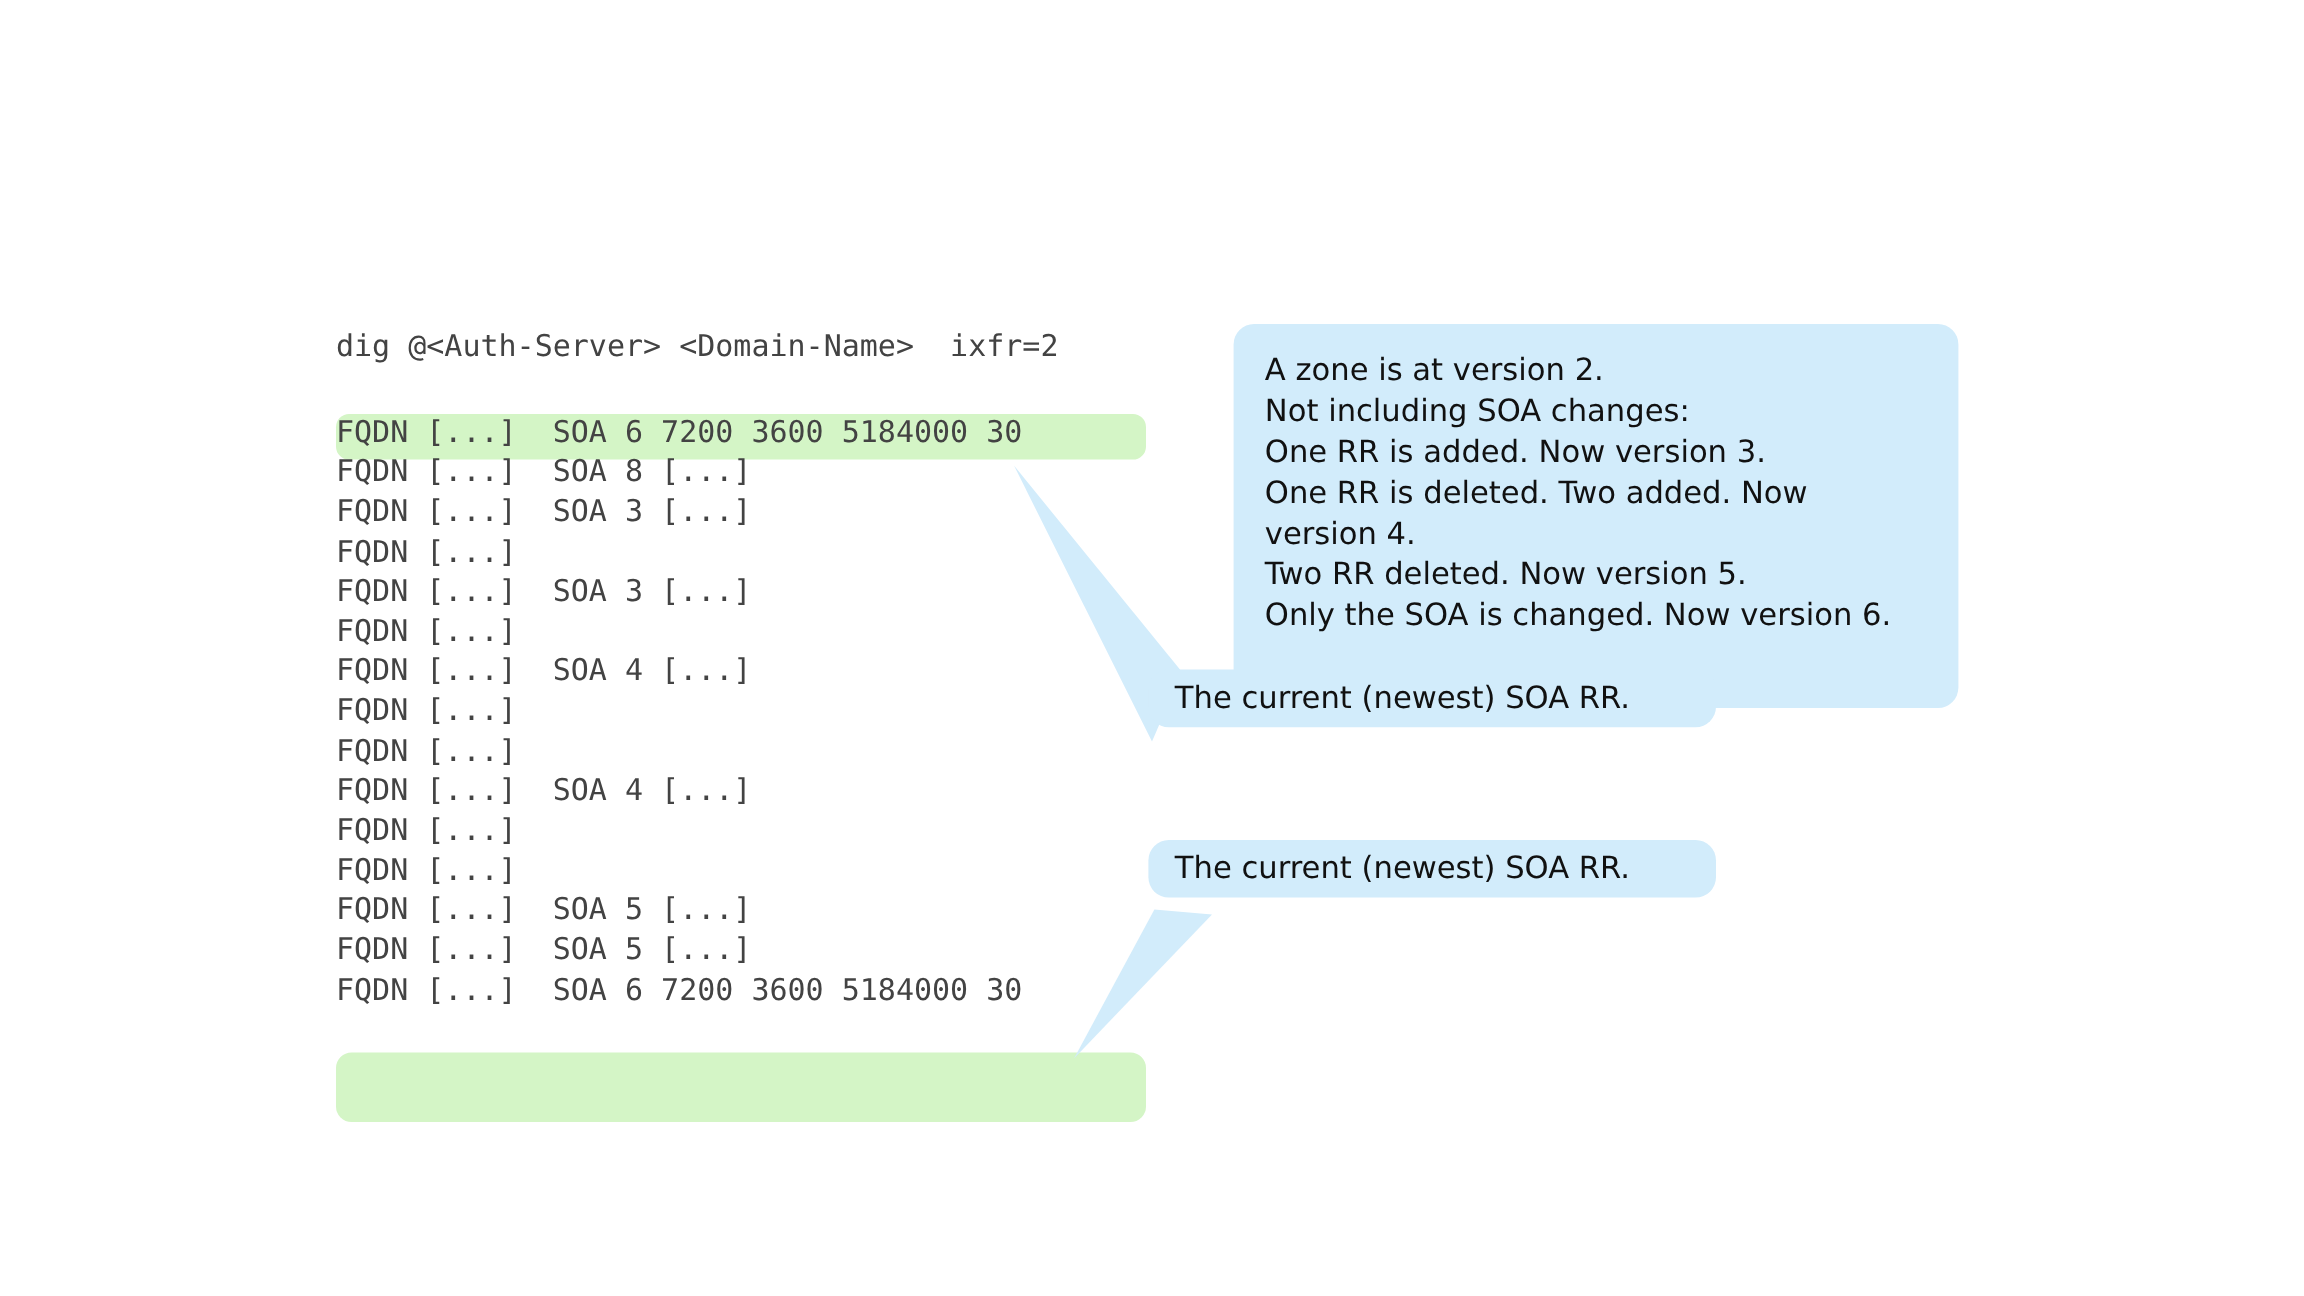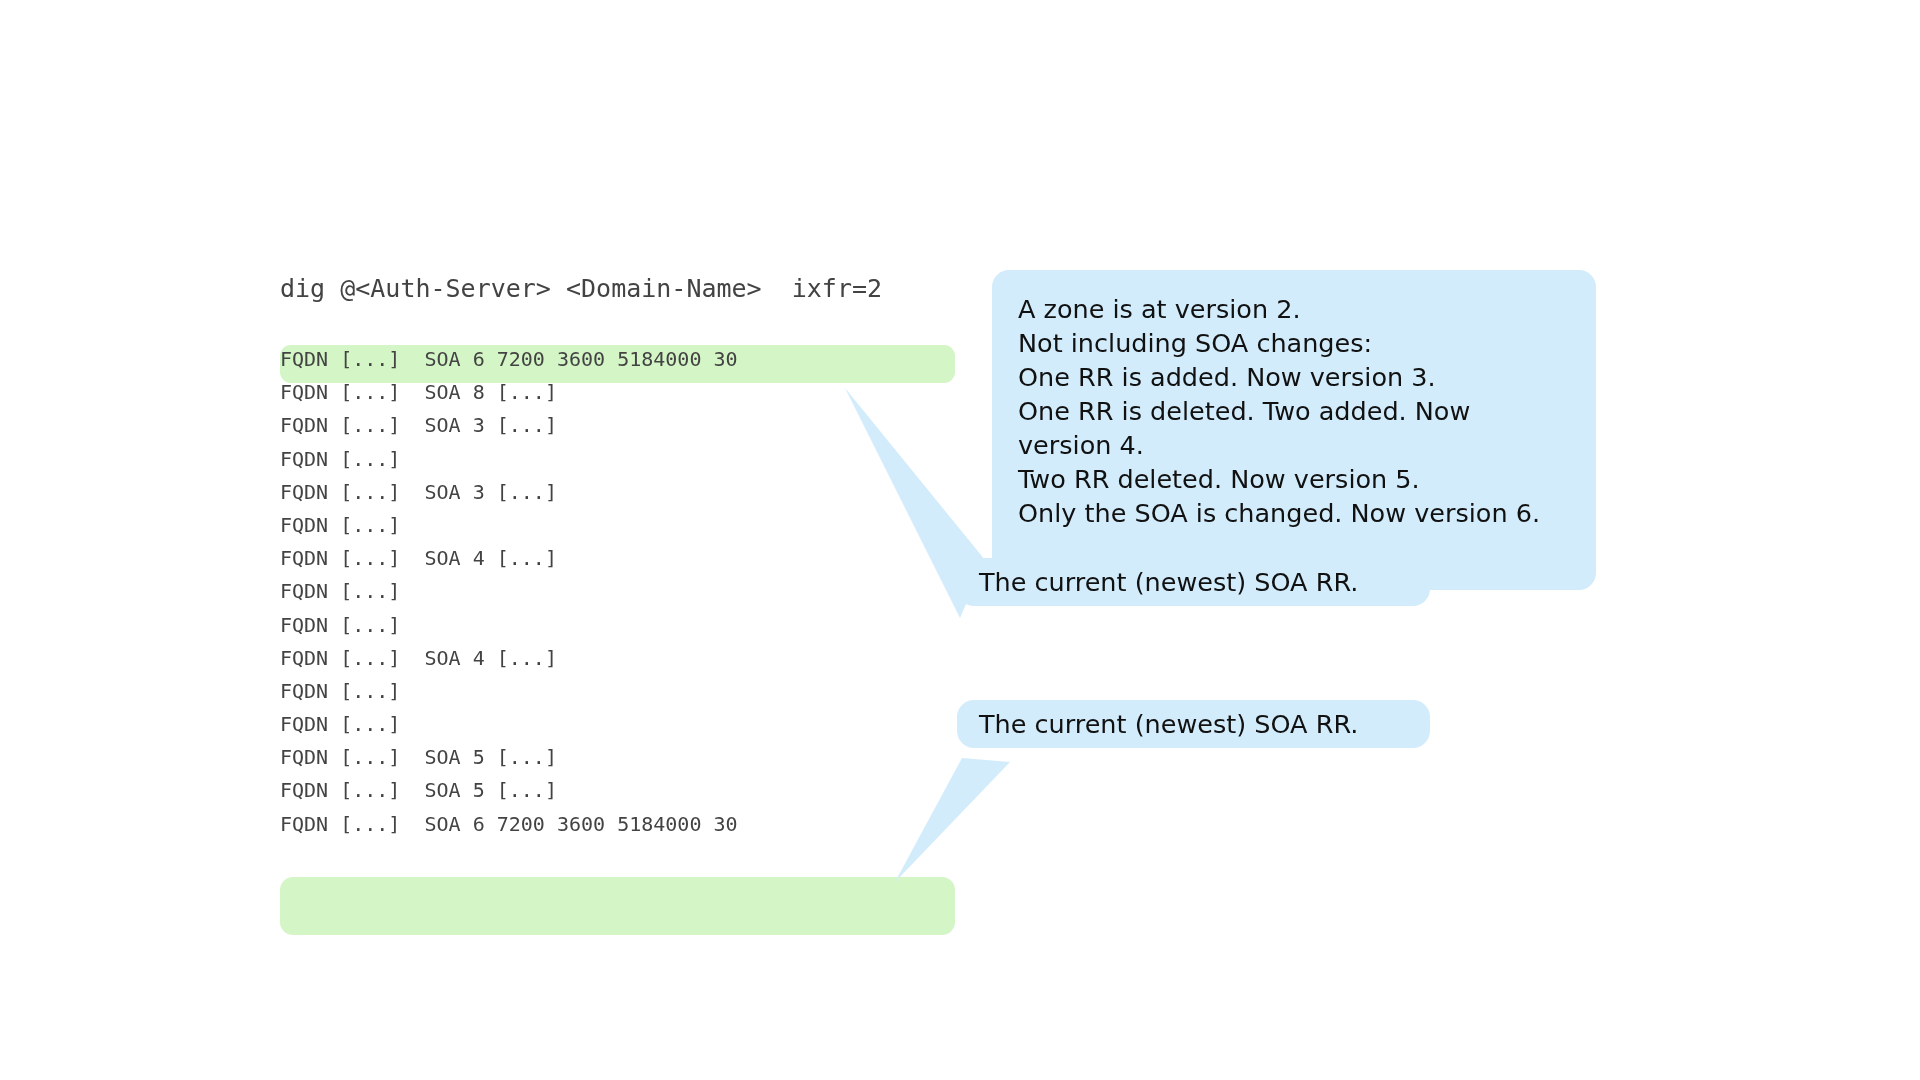--- a/index.html
+++ b/index.html
@@ -41,21 +41,21 @@
     letter-spacing: 0px;
   }
 
   .code-lines {
     position: relative;
     margin-top: 37px;
   }
 
   .code-line {
     font-family: "DejaVu Sans Mono", "Liberation Mono", monospace;
-    font-size: 20px;
+    font-size: 25px;
     line-height: 33.2px;
     height: 33.2px;
     color: #434343;
     white-space: pre;
     position: relative;
     z-index: 2;
   }
 
   
   .hl-band {
@@ -78,21 +78,21 @@
     box-sizing: border-box;
     z-index: 4;
   }
   .callout .c-text {
     font-family: "DejaVu Sans", "Liberation Sans", sans-serif;
     color: #111111;
     white-space: pre-line;
   }
 
   #callout-main {
-    left: 992px;
+    left: 1028px;
     top: 270px;
     width: 604px;
     height: 320px;
     padding: 22px 26px 0 26px;
   }
   #callout-main .c-text {
     font-size: 25.5px;
     line-height: 34px;
   }
 

